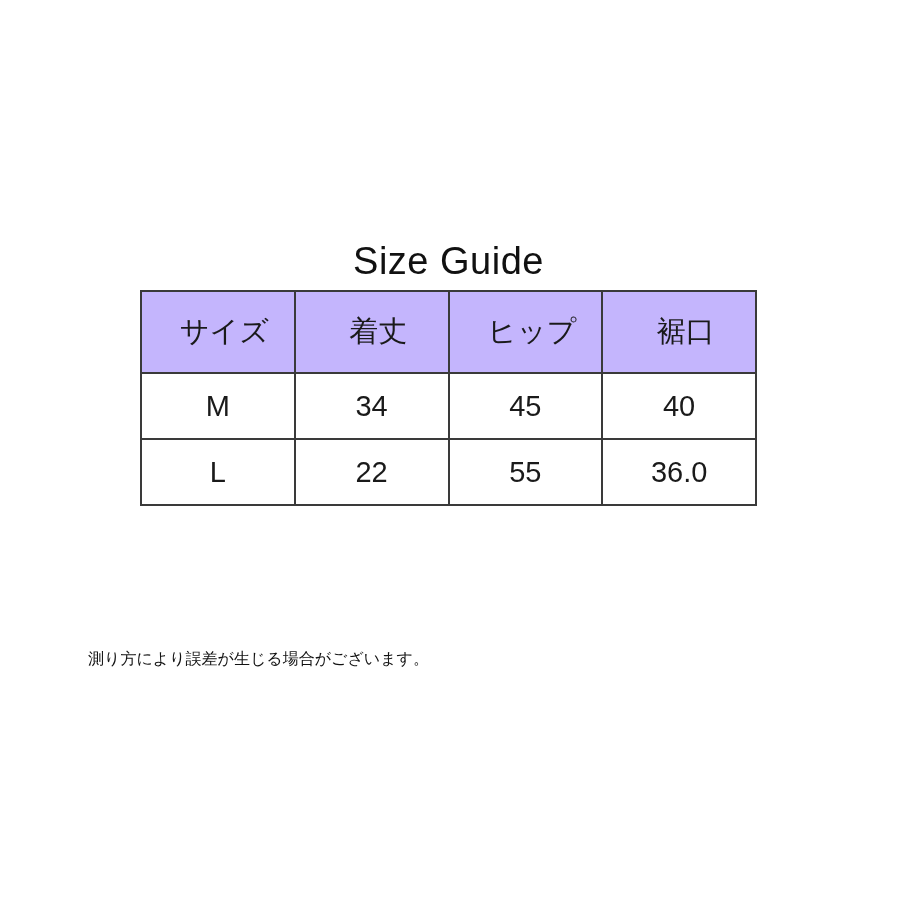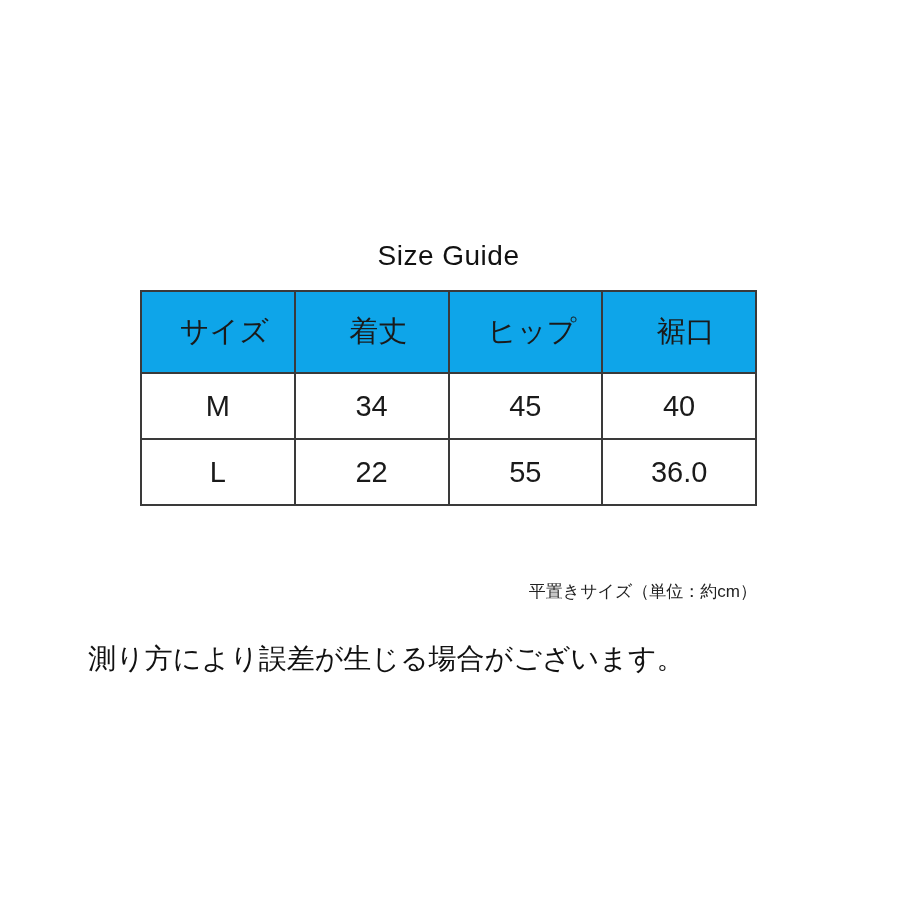--- a/index.html
+++ b/index.html
@@ -16,21 +16,21 @@
     width: 900px; height: 900px;
     top: 0; left: 0;
     background: #ffffff;
   }
   .page-title {
     position: absolute;
     top: 239px;
     left: 140px;
     width: 617px;
     text-align: center;
-    font-size: 28px;
+    font-size: 38px;
     font-weight: 400;
     color: #111111;
     letter-spacing: 0.5px;
     line-height: 1.2;
   }
   table.size-table {
     position: absolute;
     left: 140px;
     top: 290px;
     width: 617px;
@@ -39,21 +39,21 @@
   }
   .size-table th, .size-table td {
     border: 2px solid #3a3a3a;
     text-align: center;
     vertical-align: middle;
     font-size: 29px;
     font-weight: 400;
     color: #1a1a1a;
   }
   .size-table th {
-    background: #0ea5e9;
+    background: #c4b5fd;
     height: 82px;
     padding-left: 13px;
   }
   .size-table td {
     background: #ffffff;
     height: 66px;
   }
   .unit-note {
     position: absolute;
     top: 580px;
@@ -61,21 +61,21 @@
     width: 617px;
     text-align: right;
     font-size: 17px;
     color: #222222;
   }
   .disclaimer {
     position: absolute;
     top: 643px;
     left: 88px;
     width: 780px;
-    font-size: 28px;
+    font-size: 16px;
     line-height: 31px;
     color: #111111;
   }
 </style>
 </head>
 <body>
 
 <div class="canvas">
 
   <div class="page-title">Size Guide</div>
@@ -98,19 +98,18 @@
       </tr>
       <tr>
         <td>L</td>
         <td>22</td>
         <td>55</td>
         <td>36.0</td>
       </tr>
     </tbody>
   </table>
 
-  <div class="unit-note">平置きサイズ（単位：約cm）</div>
 
   <div class="disclaimer">
     <div>測り方により誤差が生じる場合がございます。</div>
   </div>
 
 </div>
 
 </body></html>

